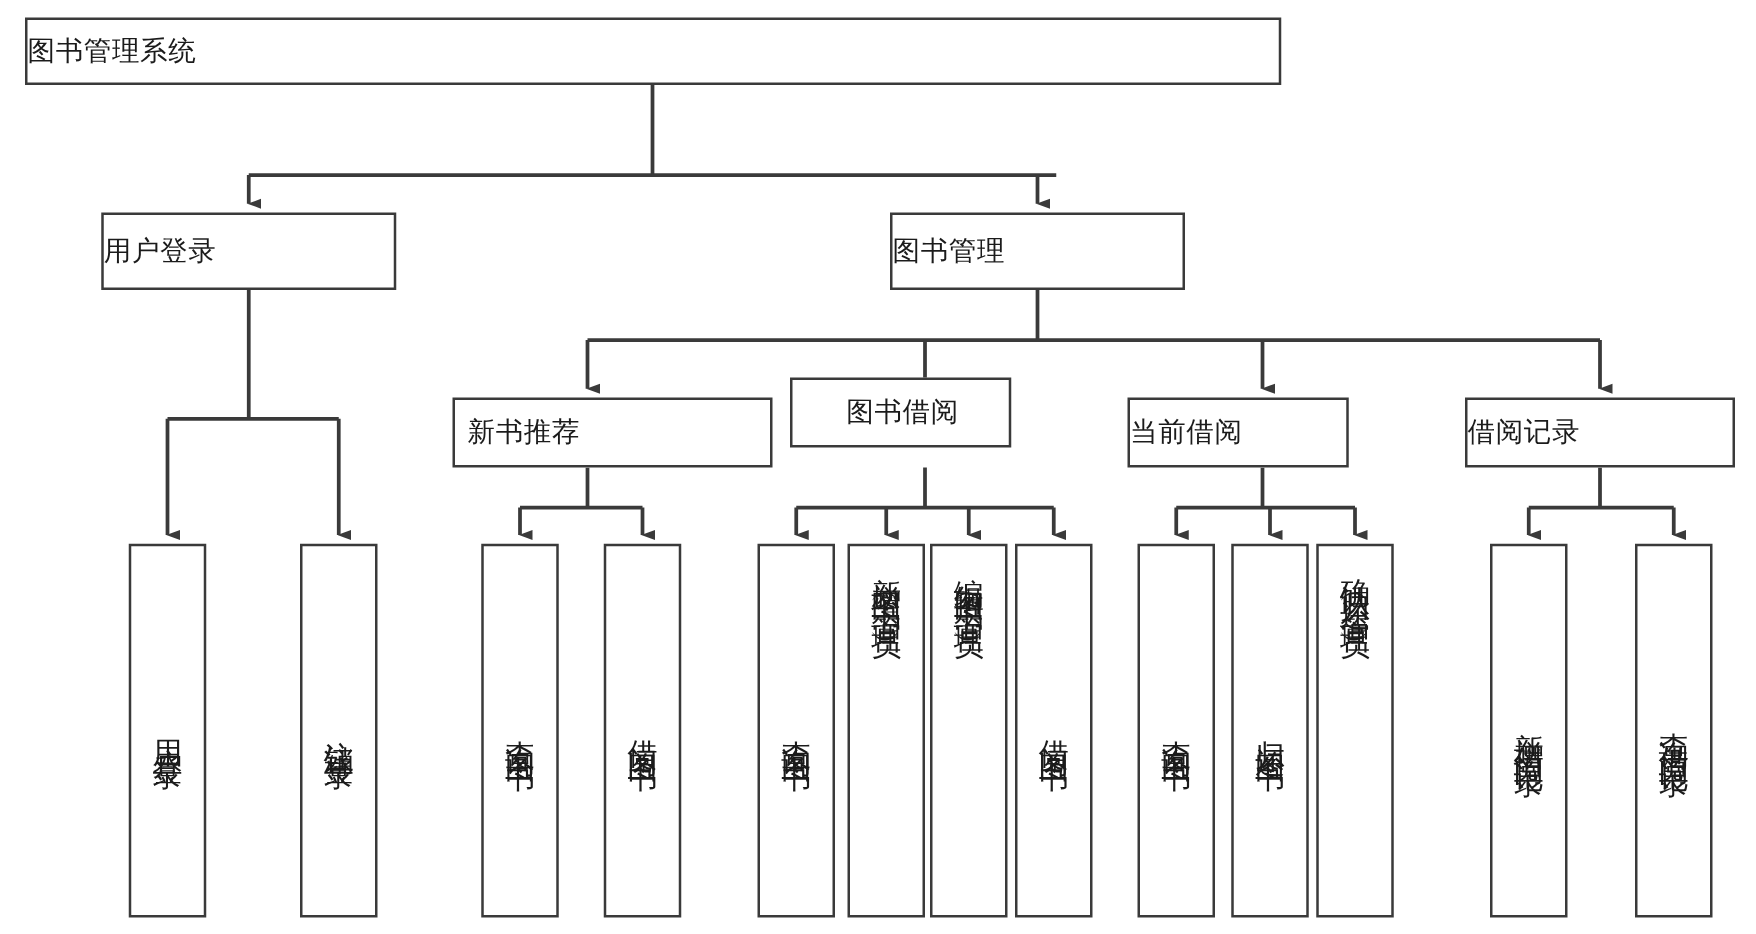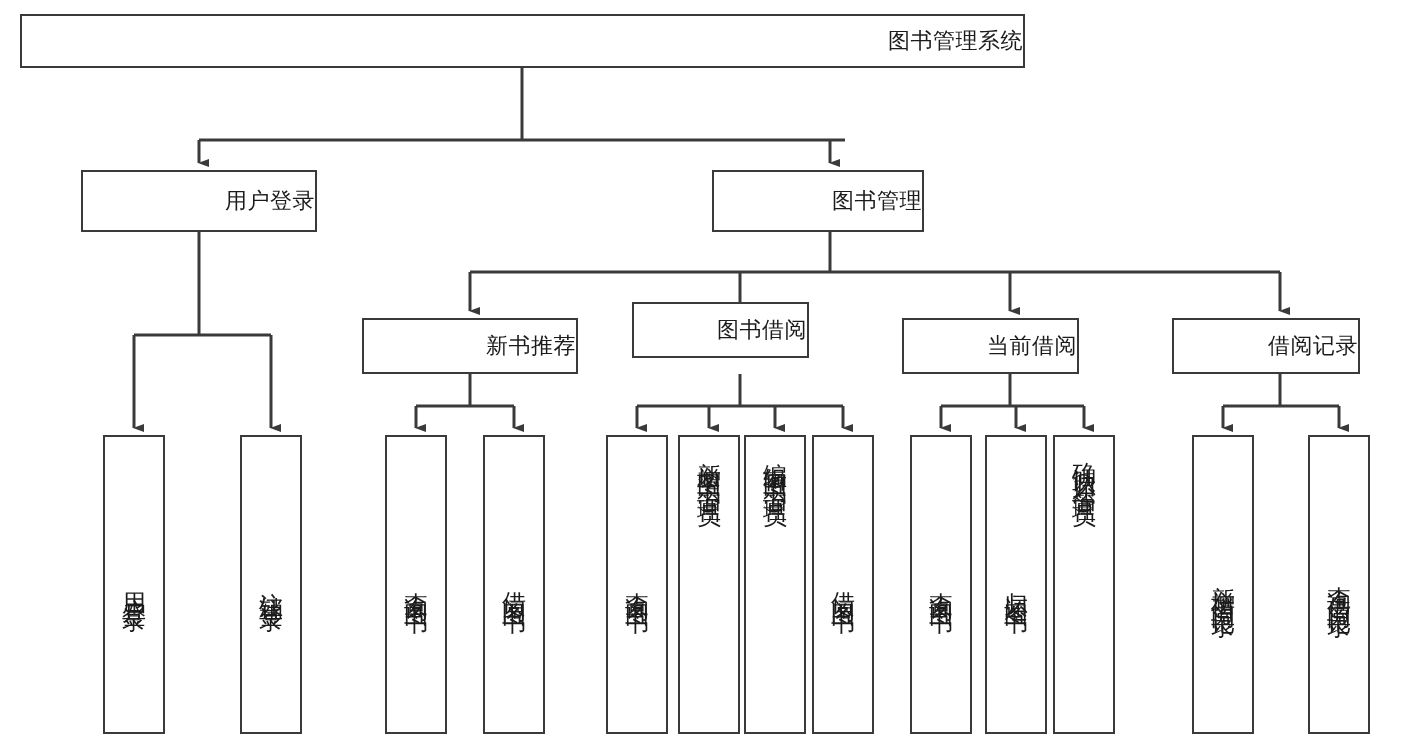--- a/index.html
+++ b/index.html
@@ -25,21 +25,21 @@
     height: 747px;
     pointer-events: none;
   }
   .node {
     position: absolute;
     box-sizing: border-box;
     border: 2px solid #3a3a3a;
     background: #ffffff;
     display: flex;
     align-items: center;
-    justify-content: flex-end;
+    justify-content: flex-start;
     color: #1b1b1b;
   }
   .node.horiz {
     font-size: 22px;
     letter-spacing: 0.5px;
   }
   .node.vert {
     font-size: 24px;
     align-items: center;
     justify-content: center;
@@ -121,34 +121,34 @@
     </g>
   </svg>
 
   <div class="node horiz" style="left:20px; top:14px; width:1005px; height:54px;">
     <span>图书管理系统</span>
   </div>
 
   <div class="node horiz" style="left:81px; top:170px; width:236px; height:62px;">
     <span>用户登录</span>
   </div>
-  <div class="node horiz" style="left:712px; top:170px; width:212px; height:62px;">
+  <div class="node horiz" style="left:712px; top:170px; width:236px; height:62px;">
     <span>图书管理</span>
   </div>
 
-  <div class="node horiz" style="left:362px; top:318px; width:216px; height:56px;">
+  <div class="node horiz" style="left:362px; top:318px; width:256px; height:56px;padding-left:10px;">
     <span>新书推荐</span>
   </div>
   <div class="node horiz" style="left:632px; top:302px; width:177px; height:56px;padding-left:43px;">
     <span>图书借阅</span>
   </div>
   <div class="node horiz" style="left:902px; top:318px; width:177px; height:56px;">
     <span>当前借阅</span>
   </div>
-  <div class="node horiz" style="left:1172px; top:318px; width:188px; height:56px;padding-left:41px;">
+  <div class="node horiz" style="left:1172px; top:318px; width:216px; height:56px;">
     <span>借阅记录</span>
   </div>
 
   <div class="node vert" style="left:103px; top:435px; width:62px; height:299px;">
     <span class="vtext">用户登录</span>
   </div>
   <div class="node vert" style="left:240px; top:435px; width:62px; height:299px;">
     <span class="vtext">注销登录</span>
   </div>
 

